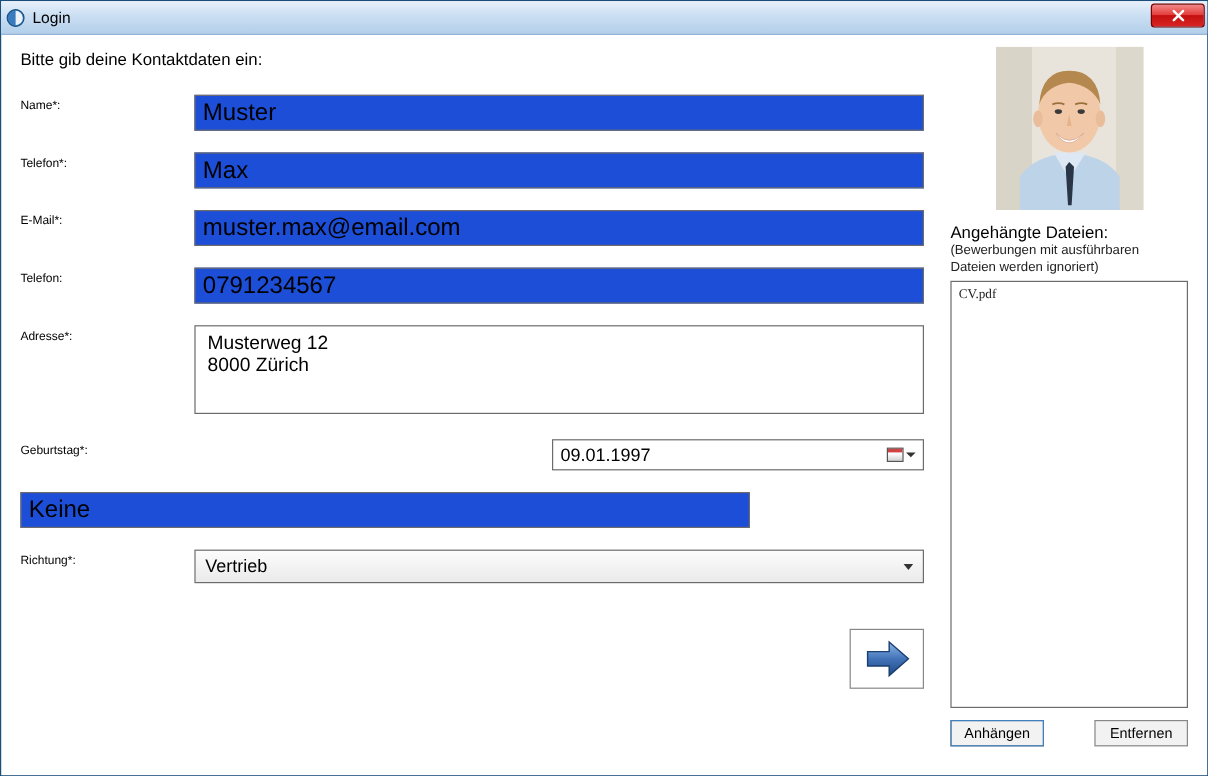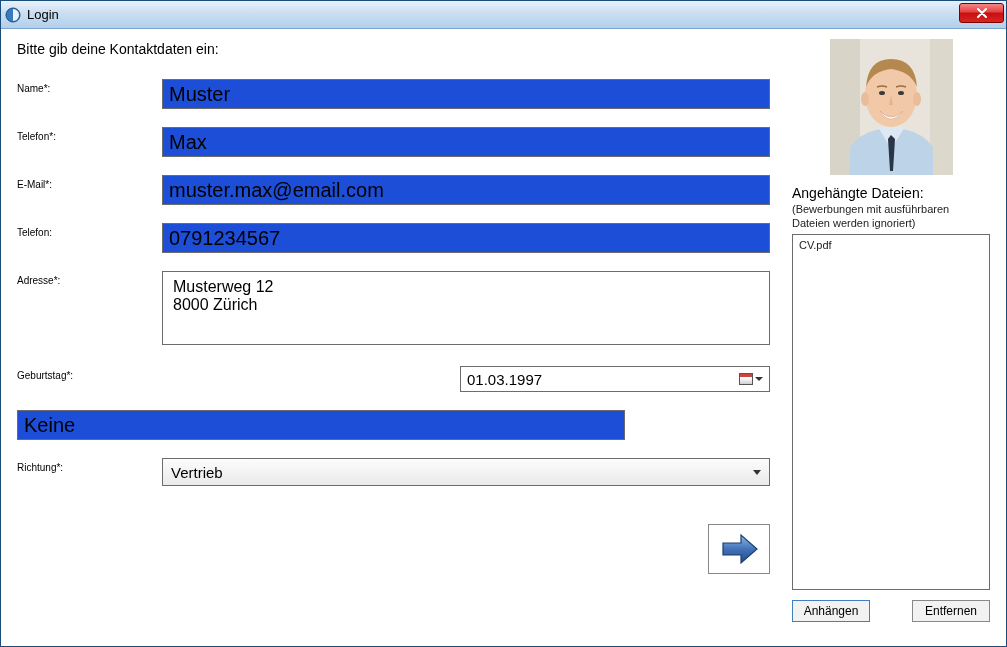--- a/index.html
+++ b/index.html
@@ -273,20 +273,21 @@
       padding: 3px 6px;
       margin-bottom: 10px;
       overflow: auto;
     }
 
     .file-item {
       font-size: 11px;
       color: #222;
       padding: 1px 0;
       cursor: pointer;
+      font-family: Liberation Serif, serif;
     }
 
     .attach-buttons {
       display: flex;
       justify-content: space-between;
     }
 
     .attach-btn {
       width: 78px;
       height: 22px;
@@ -363,21 +364,21 @@
         <div class="form-input">
           <textarea class="textarea-input" style="">Musterweg 12
 8000 Zürich</textarea>
         </div>
       </div>
 
       <div class="form-row date-row">
         <div class="form-label">Geburtstag*:</div>
         <div class="form-input">
           <div class="date-picker">
-            <span class="date-value">01.03.1997</span>
+            <span class="date-value">09.01.1997</span>
             <span class="date-icon">
               <span class="cal"></span>
               <span class="arrow"></span>
             </span>
           </div>
         </div>
       </div>
 
       <div class="form-row">
         <div class="form-input">

